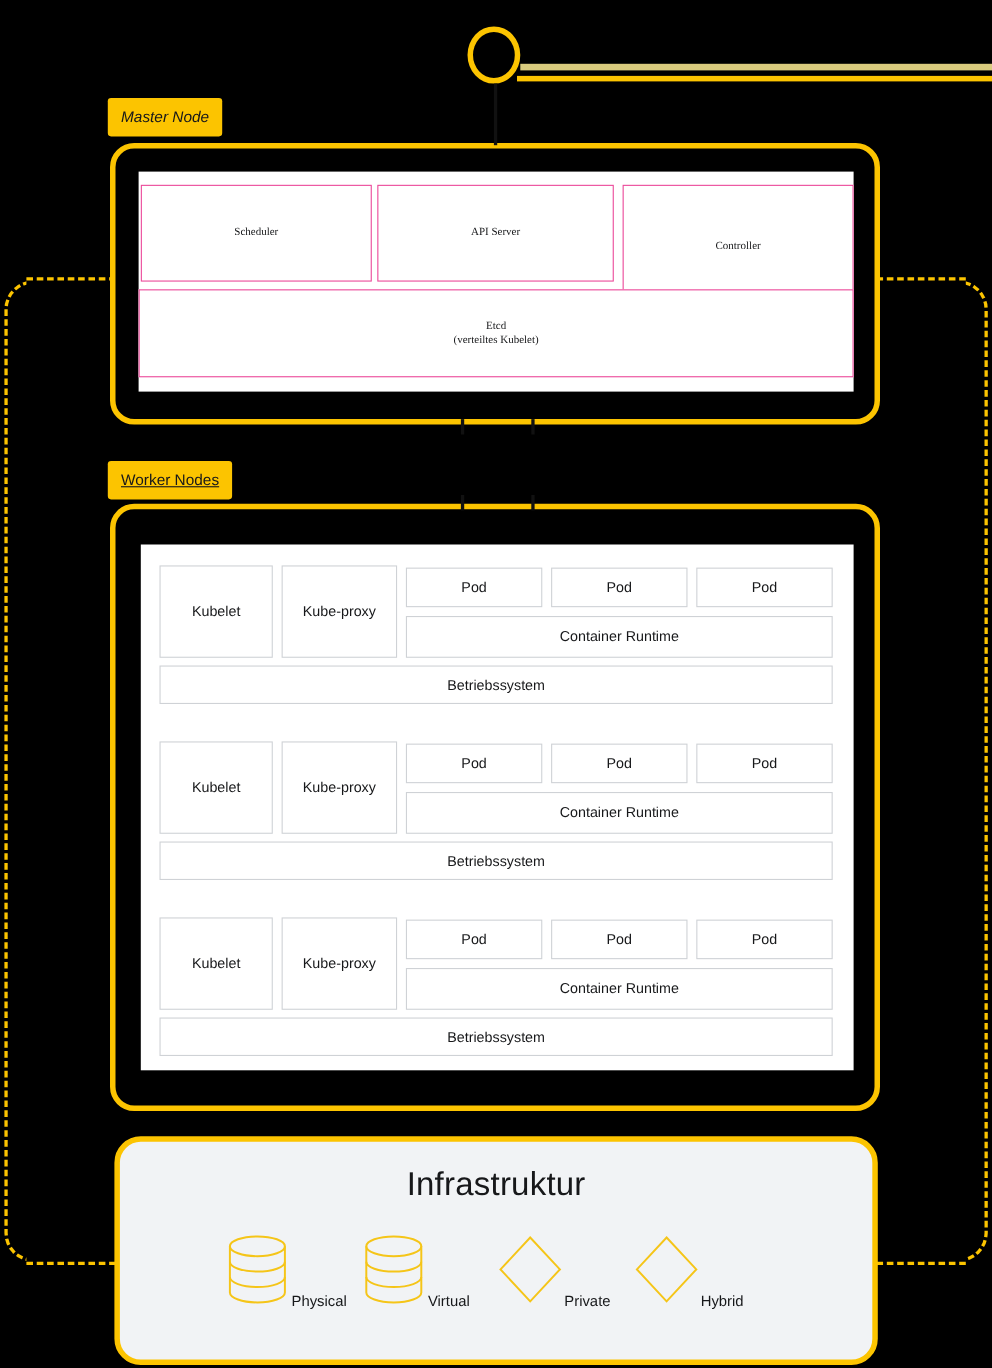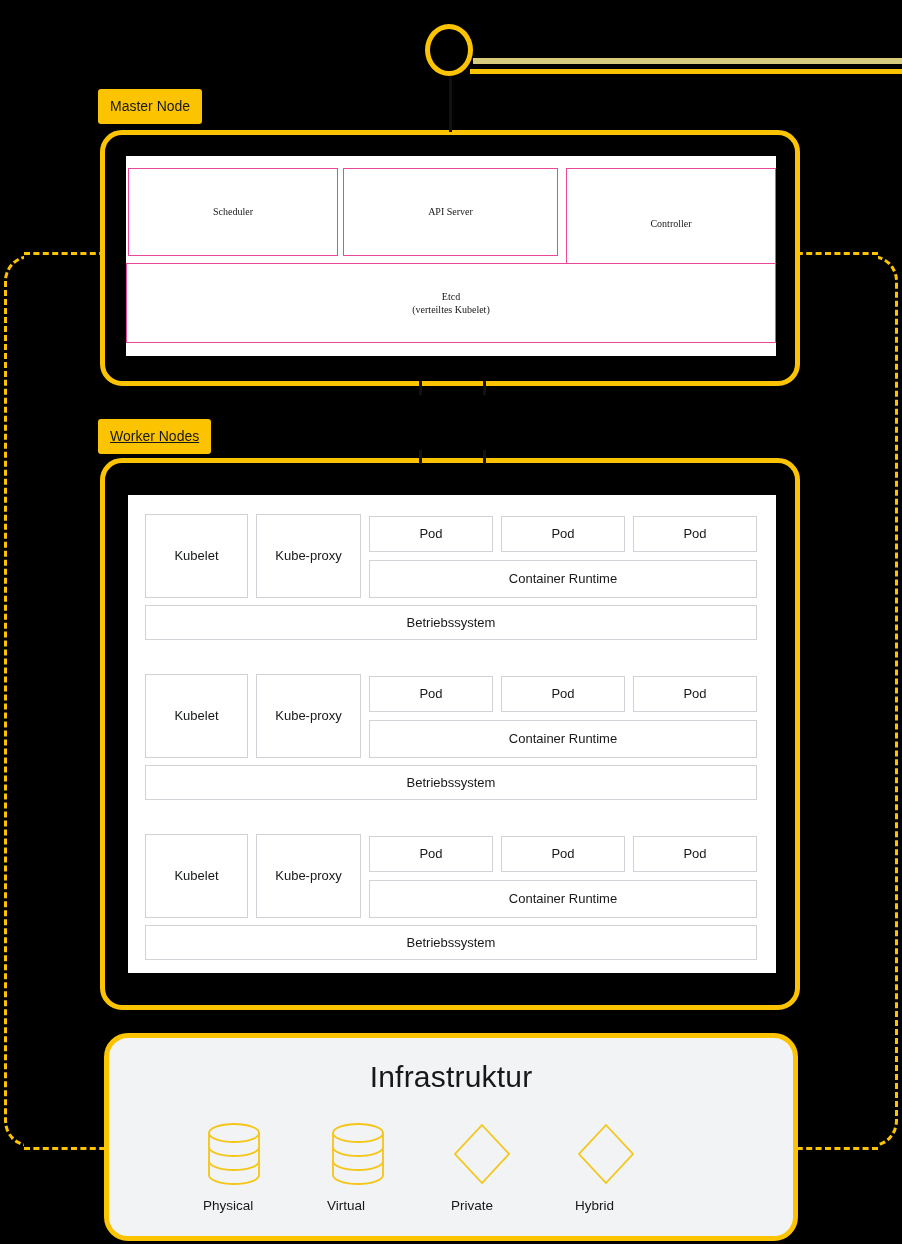--- a/index.html
+++ b/index.html
@@ -70,21 +70,21 @@
     position: absolute;
     background: #FCC400;
     color: #17181A;
     font-size: 14px;
     line-height: 1;
     padding: 10px 12px 11px 12px;
     border-radius: 3px;
     white-space: nowrap;
     z-index: 20;
   }
-  .badge-master { left: 98px; top: 89px; }
+  .badge-master { left: 98px; top: 89px; font-style: italic; }
   .badge-worker { left: 98px; top: 419px; text-decoration: underline; }
 
   
   .card {
     position: absolute;
     border: 5px solid #FCC400;
     border-radius: 22px;
     background: #000000;
     z-index: 10;
   }
@@ -152,22 +152,22 @@
     left: 104px; top: 1118px;
     width: 694px;
     display: flex;
     justify-content: center;
     gap: 0;
     z-index: 16;
   }
   .infra-item {
     width: 124px;
     display: flex;
-    flex-direction: column;
-    align-items: flex-start;
+    flex-direction: row;
+    align-items: flex-end;
   }
   .infra-icon { height: 72px; display: flex; align-items: center; justify-content: center; }
   .infra-label {
     margin-top: 8px;
     font-size: 13.5px;
     color: #17181A;
   }
 </style>
 </head>
 <body>

